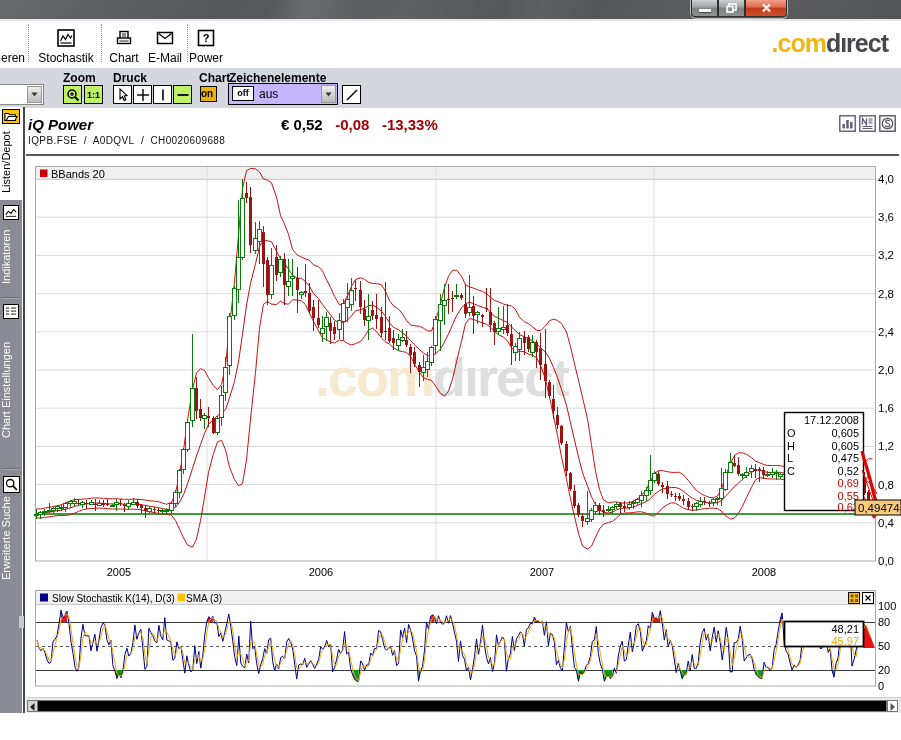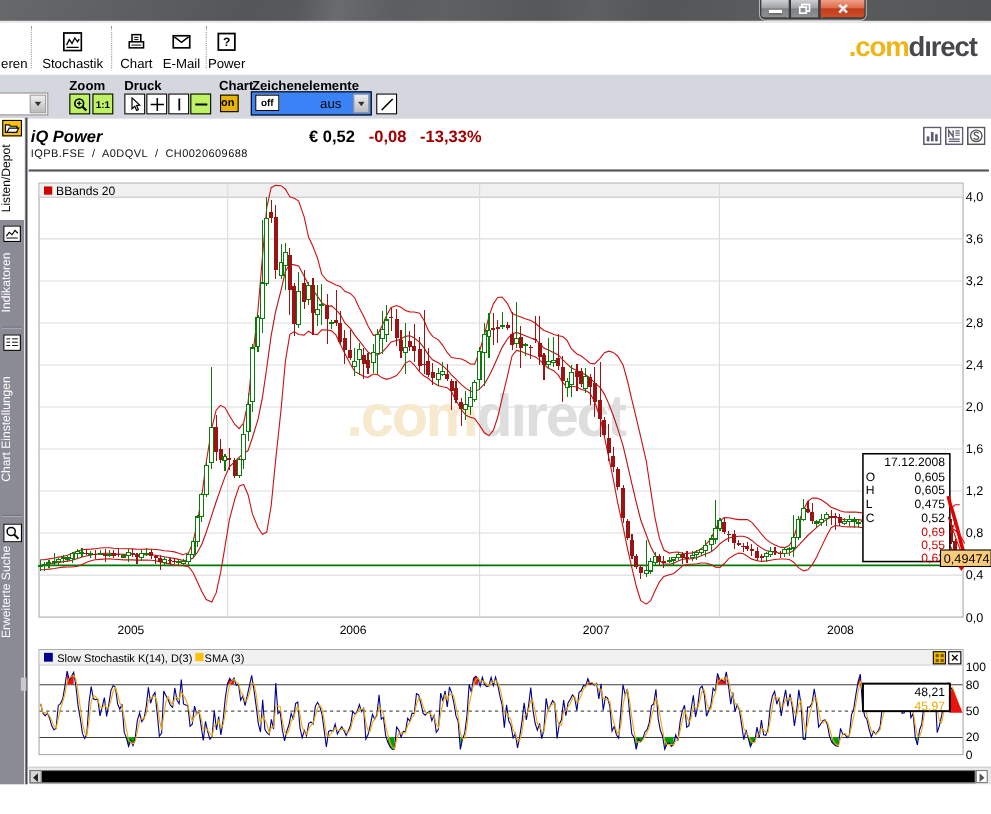--- a/index.html
+++ b/index.html
@@ -38,21 +38,21 @@
 #row2{left:0;top:68px;width:901px;height:40px;background:#d5d7df;text-decoration:underline;}
 .r2lbl{position:absolute;top:3px;font-size:12px;font-weight:bold;color:#000;}
 .sqbtn{position:absolute;top:17px;width:19px;height:19px;border:1px solid #000;
   background:#fff;display:flex;align-items:center;justify-content:center;}
 .sqbtn.or{background:#bef264;}
 #combo1{position:absolute;left:-8px;top:16px;width:52px;height:21px;background:#fff;
   border:1px solid #888;}
 #combo1 .arr,#combo2 .arr{position:absolute;right:1px;top:1px;bottom:1px;width:15px;
   background:linear-gradient(#eee,#bbb);border:1px solid #999;
   display:flex;align-items:center;justify-content:center;font-size:7px;color:#333;}
-#combo2{position:absolute;left:228px;top:15px;width:110px;height:22px;background:#3b82f6;
+#combo2{position:absolute;left:228px;top:15px;width:110px;height:22px;background:#c4b5fd;
   border:1px solid #000;font-size:12px;}
 #offbtn{position:absolute;left:3px;top:2px;width:22px;height:15px;border:1px solid #000;
   font-size:9px;font-weight:bold;text-align:center;line-height:13px;background:#fff;}
 #onbtn{position:absolute;left:200px;top:18px;width:17px;height:16px;background:#eab308;
   border:1px solid #000;font-size:10px;font-weight:bold;text-align:left;line-height:14px;}
 
 
 #sidebar{left:0;top:107px;width:22px;height:606px;background:#8b8b95;}
 #sidesep{left:23px;top:107px;width:2px;height:606px;background:#47474f;}
 .vtab{position:absolute;left:0;width:22px;color:#fff;font-size:11px;}
@@ -177,21 +177,21 @@
     <div class="sqbtn or" style="left:173px">
       <svg width="14" height="14" viewBox="0 0 14 14">
           <line x1="1.5" y1="7" x2="12.5" y2="7" stroke="#000" stroke-width="1.8"></line>
         </svg>
     </div>
     <div class="r2lbl" style="left:199px">Chart</div>
     <div id="onbtn">on</div>
     <div class="r2lbl" style="left:229px">Zeichenelemente</div>
     <div id="combo2">
       <div id="offbtn">off</div>
-      <span style="position:absolute;left:30px;top:3px;margin-left:32px;">aus</span>
+      <span style="position:absolute;left:30px;top:3px;">aus</span>
       <div class="arr">
           <svg width="7" height="5" viewBox="0 0 7 5">
             <path d="M0.5 0.5 L6.5 0.5 L3.5 4.5 Z" fill="#333"></path>
           </svg>
         </div>
     </div>
     <div class="sqbtn" style="left:342px">
       <svg width="14" height="14" viewBox="0 0 14 14">
           <line x1="2" y1="12" x2="12" y2="2" stroke="#000" stroke-width="1.4"></line>
         </svg>

